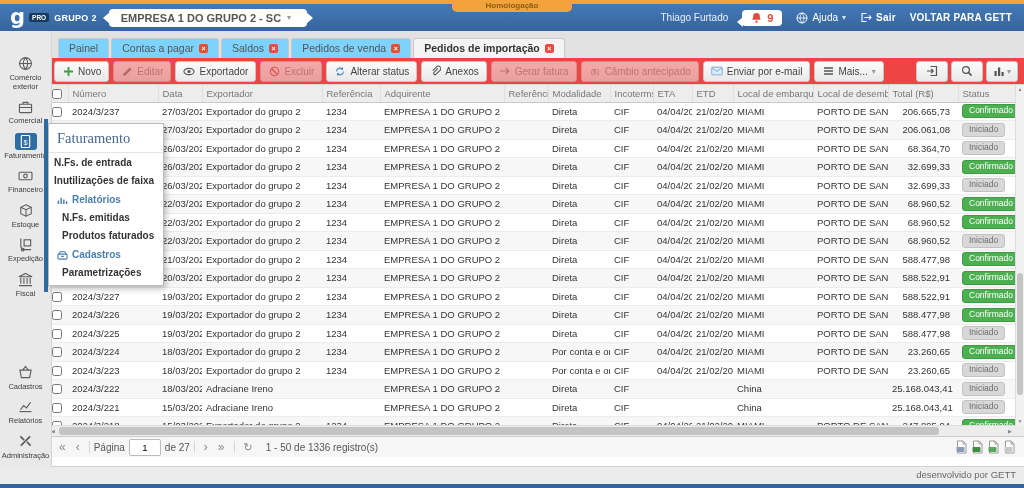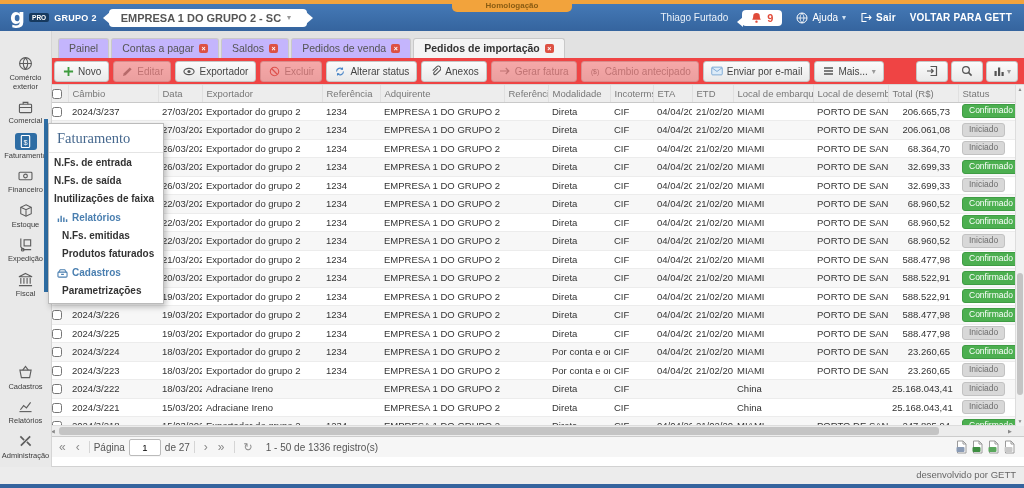--- a/index.html
+++ b/index.html
@@ -33,21 +33,21 @@
   .sidebar{position:absolute;left:0;top:31px;width:52px;bottom:21px;background:#e9e9e9;border-right:1px solid #d5d5d5;display:flex;flex-direction:column;align-items:center;padding-top:24px;box-sizing:border-box;z-index:10;}
   .sb-item{display:flex;flex-direction:column;align-items:center;margin-bottom:7px;cursor:pointer;width:48px;}
   .sb-ico{color:#5d5d5d;width:22px;height:17px;display:flex;align-items:center;justify-content:center;border-radius:3px;}
   .sb-ico.act{background:#2e6da4;color:#fff;width:22px;height:17px;}
   .sb-label{font-size:7.5px;color:#3c3c3c;text-align:center;line-height:8.5px;margin-top:2px;white-space:pre-line;}
   .sb-spacer{flex:1;}
 
   
   .content{position:absolute;left:48px;top:31px;right:0;bottom:21px;background:#fff;}
   .tabrow{height:27px;background:#e2e2e2;display:flex;align-items:flex-end;padding-left:10px;box-sizing:border-box;}
-  .tab{display:flex;align-items:center;gap:5px;background:#c4b5fd;border:1px solid #c9c9c9;border-bottom:none;border-radius:3px 3px 0 0;padding:3px 10px 4px;font-size:10.5px;color:#555;margin-right:2px;cursor:pointer;}
+  .tab{display:flex;align-items:center;gap:5px;background:#7dd3fc;border:1px solid #c9c9c9;border-bottom:none;border-radius:3px 3px 0 0;padding:3px 10px 4px;font-size:10.5px;color:#555;margin-right:2px;cursor:pointer;}
   .tab.active{background:#f4f4f4;color:#333;font-weight:bold;position:relative;top:1px;padding-bottom:5px;}
   .tab-close{width:9px;height:9px;background:#dd5143;color:#fff;border-radius:2px;font-size:7px;line-height:9px;text-align:center;font-weight:bold;}
 
   .toolbar{height:27px;background:#ef4444;border-bottom:1px solid #d8d8d8;display:flex;align-items:center;padding:0 6px;box-sizing:border-box;position:relative;}
   .tbtn{display:flex;align-items:center;gap:4px;background:linear-gradient(#fbfbfb,#e9e9e9);border:1px solid #c6c6c6;border-radius:3px;height:19px;padding:0 7px;font-size:10px;color:#444;margin-right:4px;cursor:pointer;white-space:nowrap;}
   .tbtn.disabled{opacity:.55;color:#999;cursor:default;}
   .tbtn .ti{width:12px;height:12px;}
   .ti-plus{color:#3f9c3f;} .ti-pencil{color:#8a8a8a;} .ti-eye{color:#555;} .ti-ban{color:#cf5c55;}
   .ti-refresh{color:#4a86c8;} .ti-clip{color:#555;} .ti-arrow{color:#999;} .ti-dollar{color:#888;}
   .ti-mail{color:#6b99c7;} .ti-menu{color:#555;}
@@ -402,21 +402,21 @@
             <col style="width:39px">
             <col style="width:41px">
             <col style="width:80px">
           <col style="width:75px">
             <col style="width:70px">
             <col style="width:58px">
         </colgroup>
         <thead>
             <tr>
               <th><input type="checkbox" style=""></th>
-              <th>Câmbio</th>
+              <th>Número</th>
               <th>Data</th>
               <th>Exportador</th>
               <th>Referência</th>
               <th>Adquirente</th>
               <th>Referência</th>
               <th>Modalidade</th>
               <th>Incoterms®</th>
               <th>ETA</th>
               <th>ETD</th>
               <th>Local de embarque</th>
@@ -791,21 +791,20 @@
           </span>
         </span>
     </div>
   </div>
 
   <div class="fly-strip"></div>
   <div class="flyout">
     <div class="fly-title">Faturamento</div>
     <div>
         <div class="fly-item"><span>N.Fs. de entrada</span></div>
-        <div class="fly-item"><span>N.Fs. de saída</span></div>
         <div class="fly-item"><span>Inutilizações de faixa</span></div>
         <div class="fly-section">
           <span class="ico" style="color:#4a7fb0">
             <svg width="11" height="10" viewBox="0 0 12 11">
               <path d="M1.5 10V6M4.5 10V3M7.5 10V5M10.5 10V7" stroke="currentColor" stroke-width="1.6"></path>
             </svg>
           </span>
           <span>Relatórios</span>
         </div>
         <div class="fly-sub"><span>N.Fs. emitidas</span></div>

